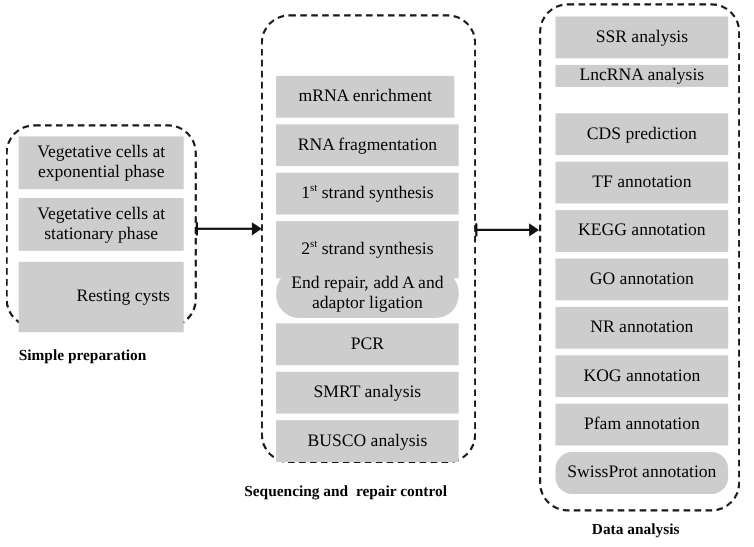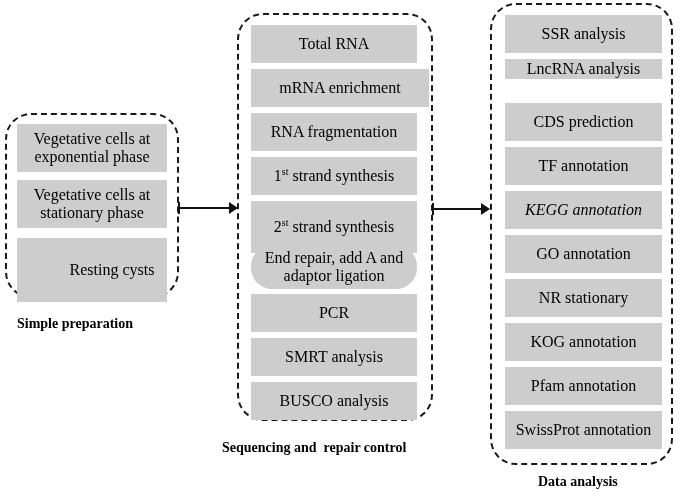--- a/index.html
+++ b/index.html
@@ -115,25 +115,22 @@
   <div class="caption" style="left:17px; top:316px;">Simple preparation</div>
 
   <div class="arrow" style="left:178px; top:202px; width:60px;">
     <span class="tail"></span>
     <span class="shaft" style="width:52px;"></span>
     <span class="head" style="left:51px;"></span>
   </div>
 
   <div class="group-box col-mid" style="left:237px; top:13px; width:196px; height:408px;"></div>
 
-  <div class="node" style="left:251px; top:25px; width:166px; height:38px;">
-    <span class="txt">Total RNA</span>
-  </div>
-
-  <div class="node" style="left:251px; top:69px; width:178px; height:38px;">
+
+  <div class="node" style="left:251px; top:69px; width:162px; height:38px;">
     <span class="txt">mRNA enrichment</span>
   </div>
 
   <div class="node" style="left:251px; top:113px; width:166px; height:38px;">
     <span class="txt">RNA fragmentation</span>
   </div>
 
   <div class="node" style="left:251px; top:157px; width:166px; height:38px;">
     <span class="txt"><span>1</span><sup>st</sup><span> strand synthesis</span></span>
   </div>
@@ -178,39 +175,39 @@
   </div>
 
   <div class="node" style="left:505px; top:103px; width:157px; height:38px;">
     <span class="txt">CDS prediction</span>
   </div>
 
   <div class="node" style="left:505px; top:147px; width:157px; height:38px;">
     <span class="txt">TF annotation</span>
   </div>
 
-  <div class="node" style="left:505px; top:191px; width:157px; height:38px;font-style:italic;">
+  <div class="node" style="left:505px; top:191px; width:157px; height:38px;">
     <span class="txt">KEGG annotation</span>
   </div>
 
   <div class="node" style="left:505px; top:235px; width:157px; height:38px;">
     <span class="txt">GO annotation</span>
   </div>
 
   <div class="node" style="left:505px; top:279px; width:157px; height:38px;">
-    <span class="txt">NR stationary</span>
+    <span class="txt">NR annotation</span>
   </div>
 
   <div class="node" style="left:505px; top:323px; width:157px; height:38px;">
     <span class="txt">KOG annotation</span>
   </div>
 
   <div class="node" style="left:505px; top:367px; width:157px; height:38px;">
     <span class="txt">Pfam annotation</span>
   </div>
 
-  <div class="node" style="left:505px; top:411px; width:157px; height:38px;">
+  <div class="node" style="left:505px; top:411px; width:157px; height:38px;border-radius:15px;">
     <span class="txt">SwissProt annotation</span>
   </div>
 
   <div class="caption" style="left:538px; top:474px;">Data analysis</div>
 
 </div>
 
 </body></html>

